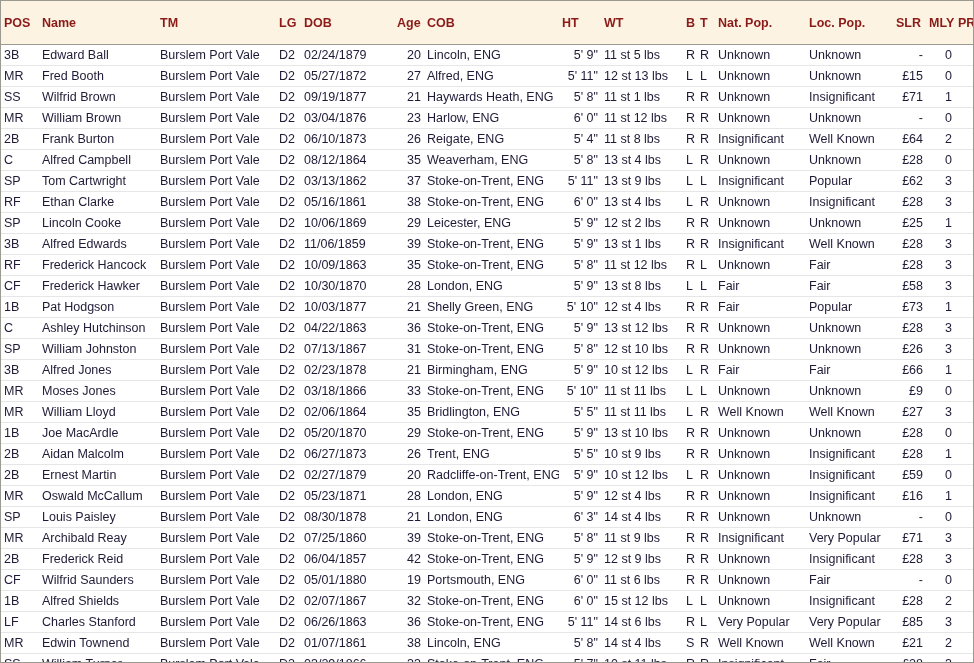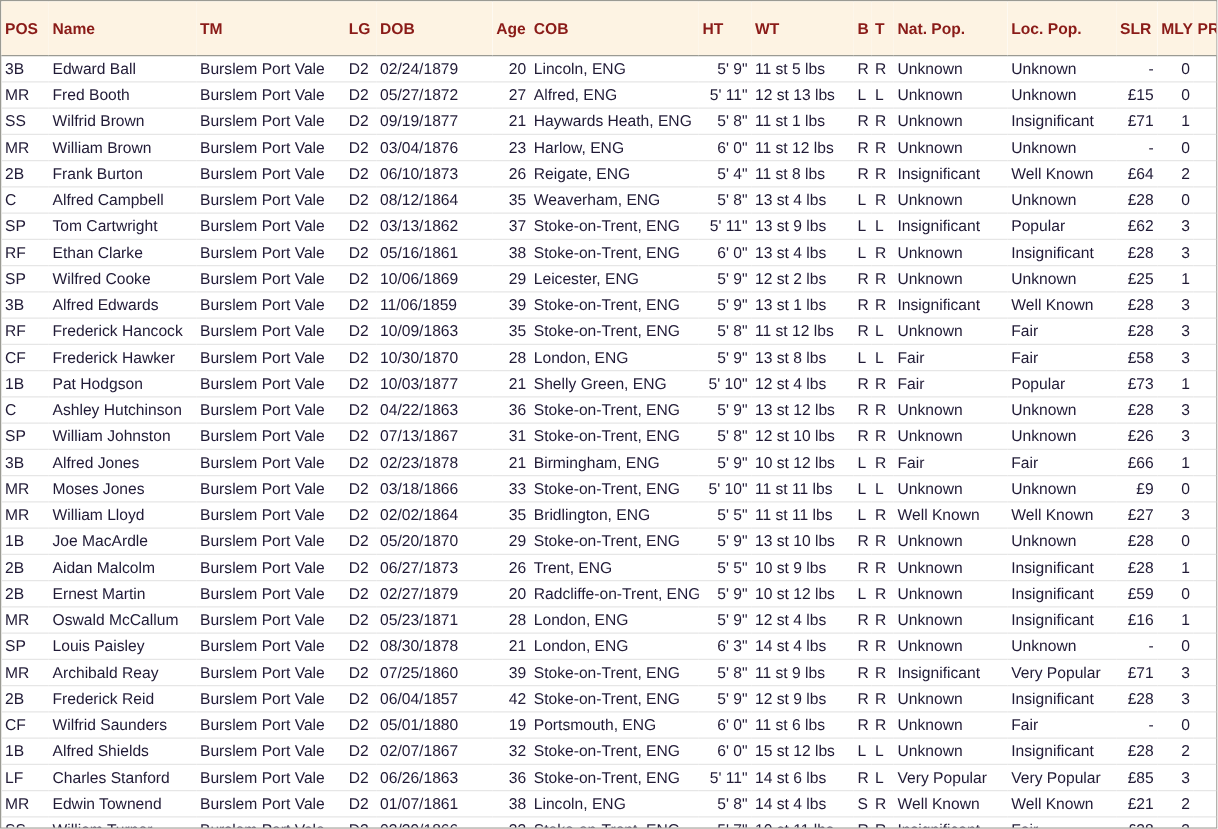--- a/index.html
+++ b/index.html
@@ -280,21 +280,21 @@
             <td class="">L</td>
             <td class="">R</td>
             <td class="">Unknown</td>
             <td class="">Insignificant</td>
             <td class="num">£28</td>
             <td class="num">3</td>
             <td class="num">5</td>
           </tr>
           <tr>
             <td class="">SP</td>
-            <td class="">Wilfred Cooke</td>
+            <td class="">Lincoln Cooke</td>
             <td class="">Burslem Port Vale</td>
             <td class="">D2</td>
             <td class="">10/06/1869</td>
             <td class="num">29</td>
             <td class="">Leicester, ENG</td>
             <td class="num">5' 9"</td>
             <td class="">12 st 2 lbs</td>
             <td class="">R</td>
             <td class="">R</td>
             <td class="">Unknown</td>
@@ -445,21 +445,21 @@
             <td class="">Unknown</td>
             <td class="num">£9</td>
             <td class="num">0</td>
             <td class="num">5</td>
           </tr>
           <tr>
             <td class="">MR</td>
             <td class="">William Lloyd</td>
             <td class="">Burslem Port Vale</td>
             <td class="">D2</td>
-            <td class="">02/02/1864</td>
+            <td class="">02/06/1864</td>
             <td class="num">35</td>
             <td class="">Bridlington, ENG</td>
             <td class="num">5' 5"</td>
             <td class="">11 st 11 lbs</td>
             <td class="">L</td>
             <td class="">R</td>
             <td class="">Well Known</td>
             <td class="">Well Known</td>
             <td class="num">£27</td>
             <td class="num">3</td>

